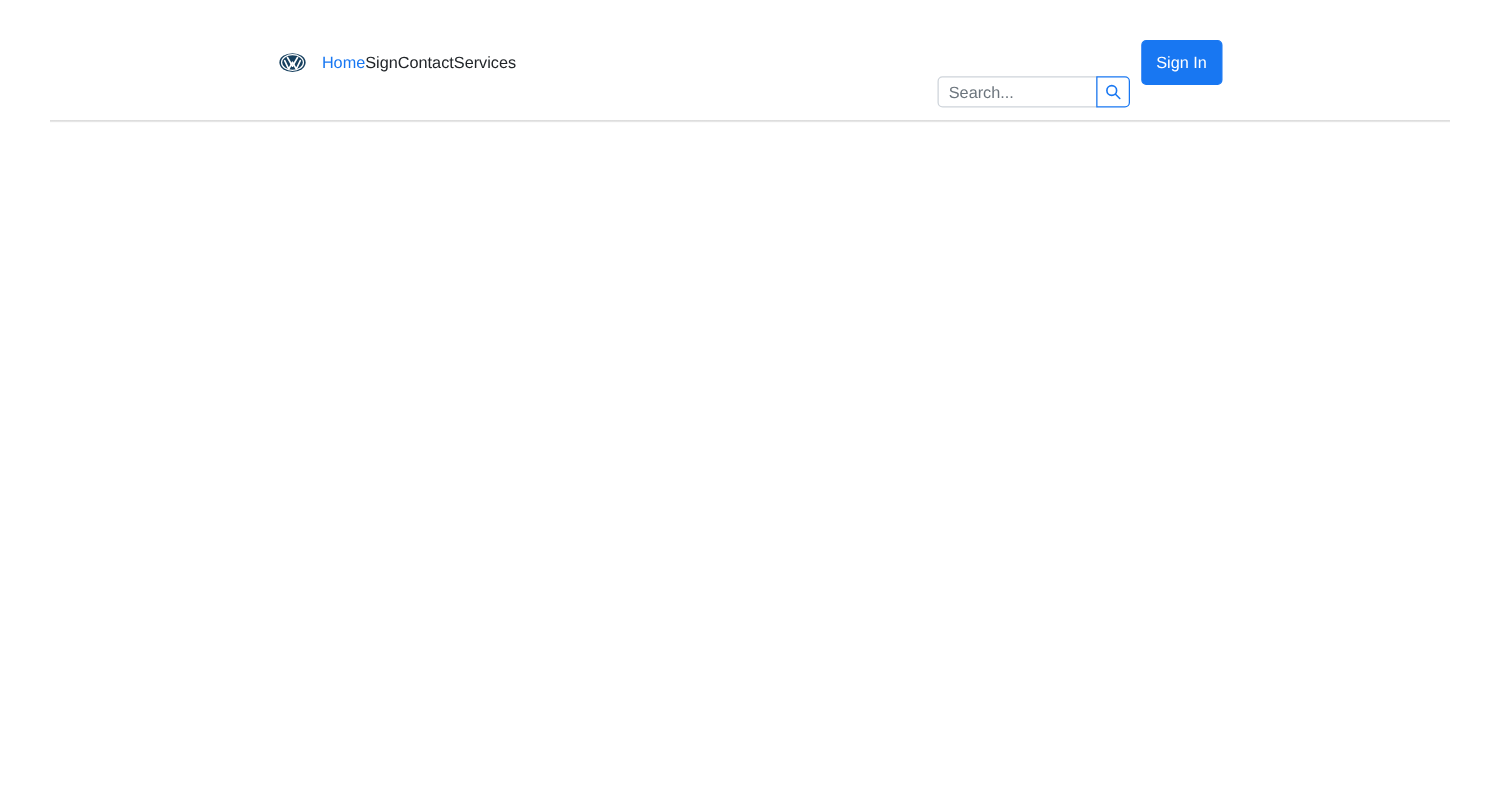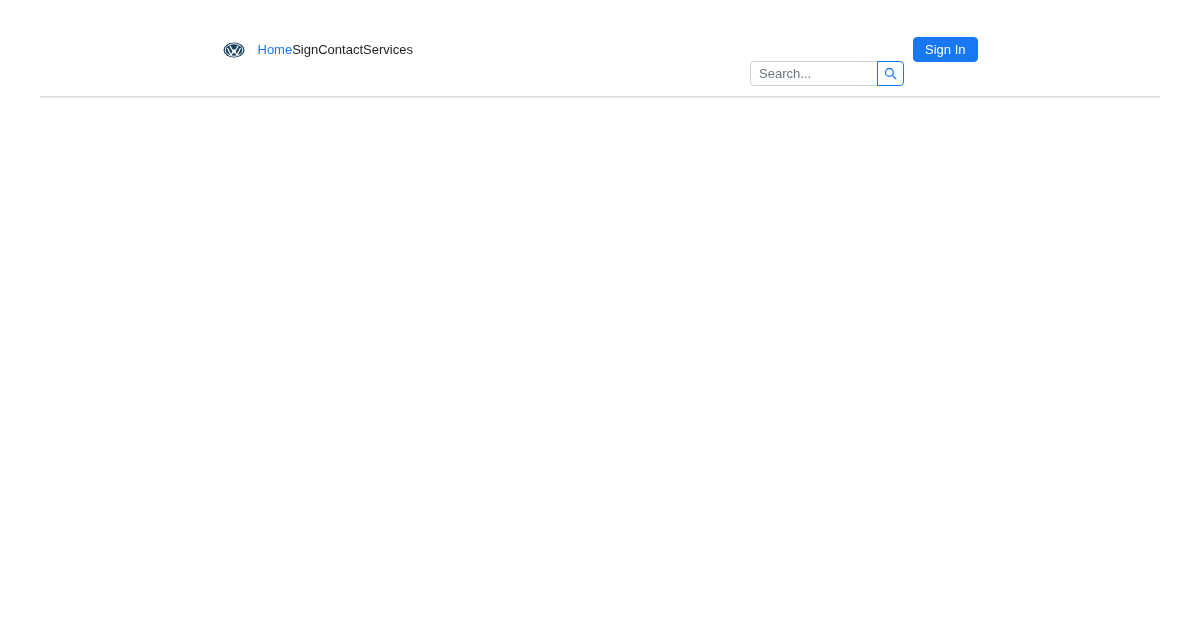--- a/index.html
+++ b/index.html
@@ -71,21 +71,21 @@
     border-radius: 0 4px 4px 0;
     background: #ffffff;
     display: inline-flex;
     align-items: center;
     justify-content: center;
     cursor: pointer;
     padding: 0;
   }
   .signin-btn {
     margin-left: 9px;
-    height: 25px;
+    height: 36px;
     padding: 0 11px;
     border: 1px solid #1877f2;
     border-radius: 4px;
     background: #1877f2;
     color: #ffffff;
     font-size: 13px;
     font-family: "Liberation Sans", sans-serif;
     cursor: pointer;
     white-space: nowrap;
     line-height: 23px;

